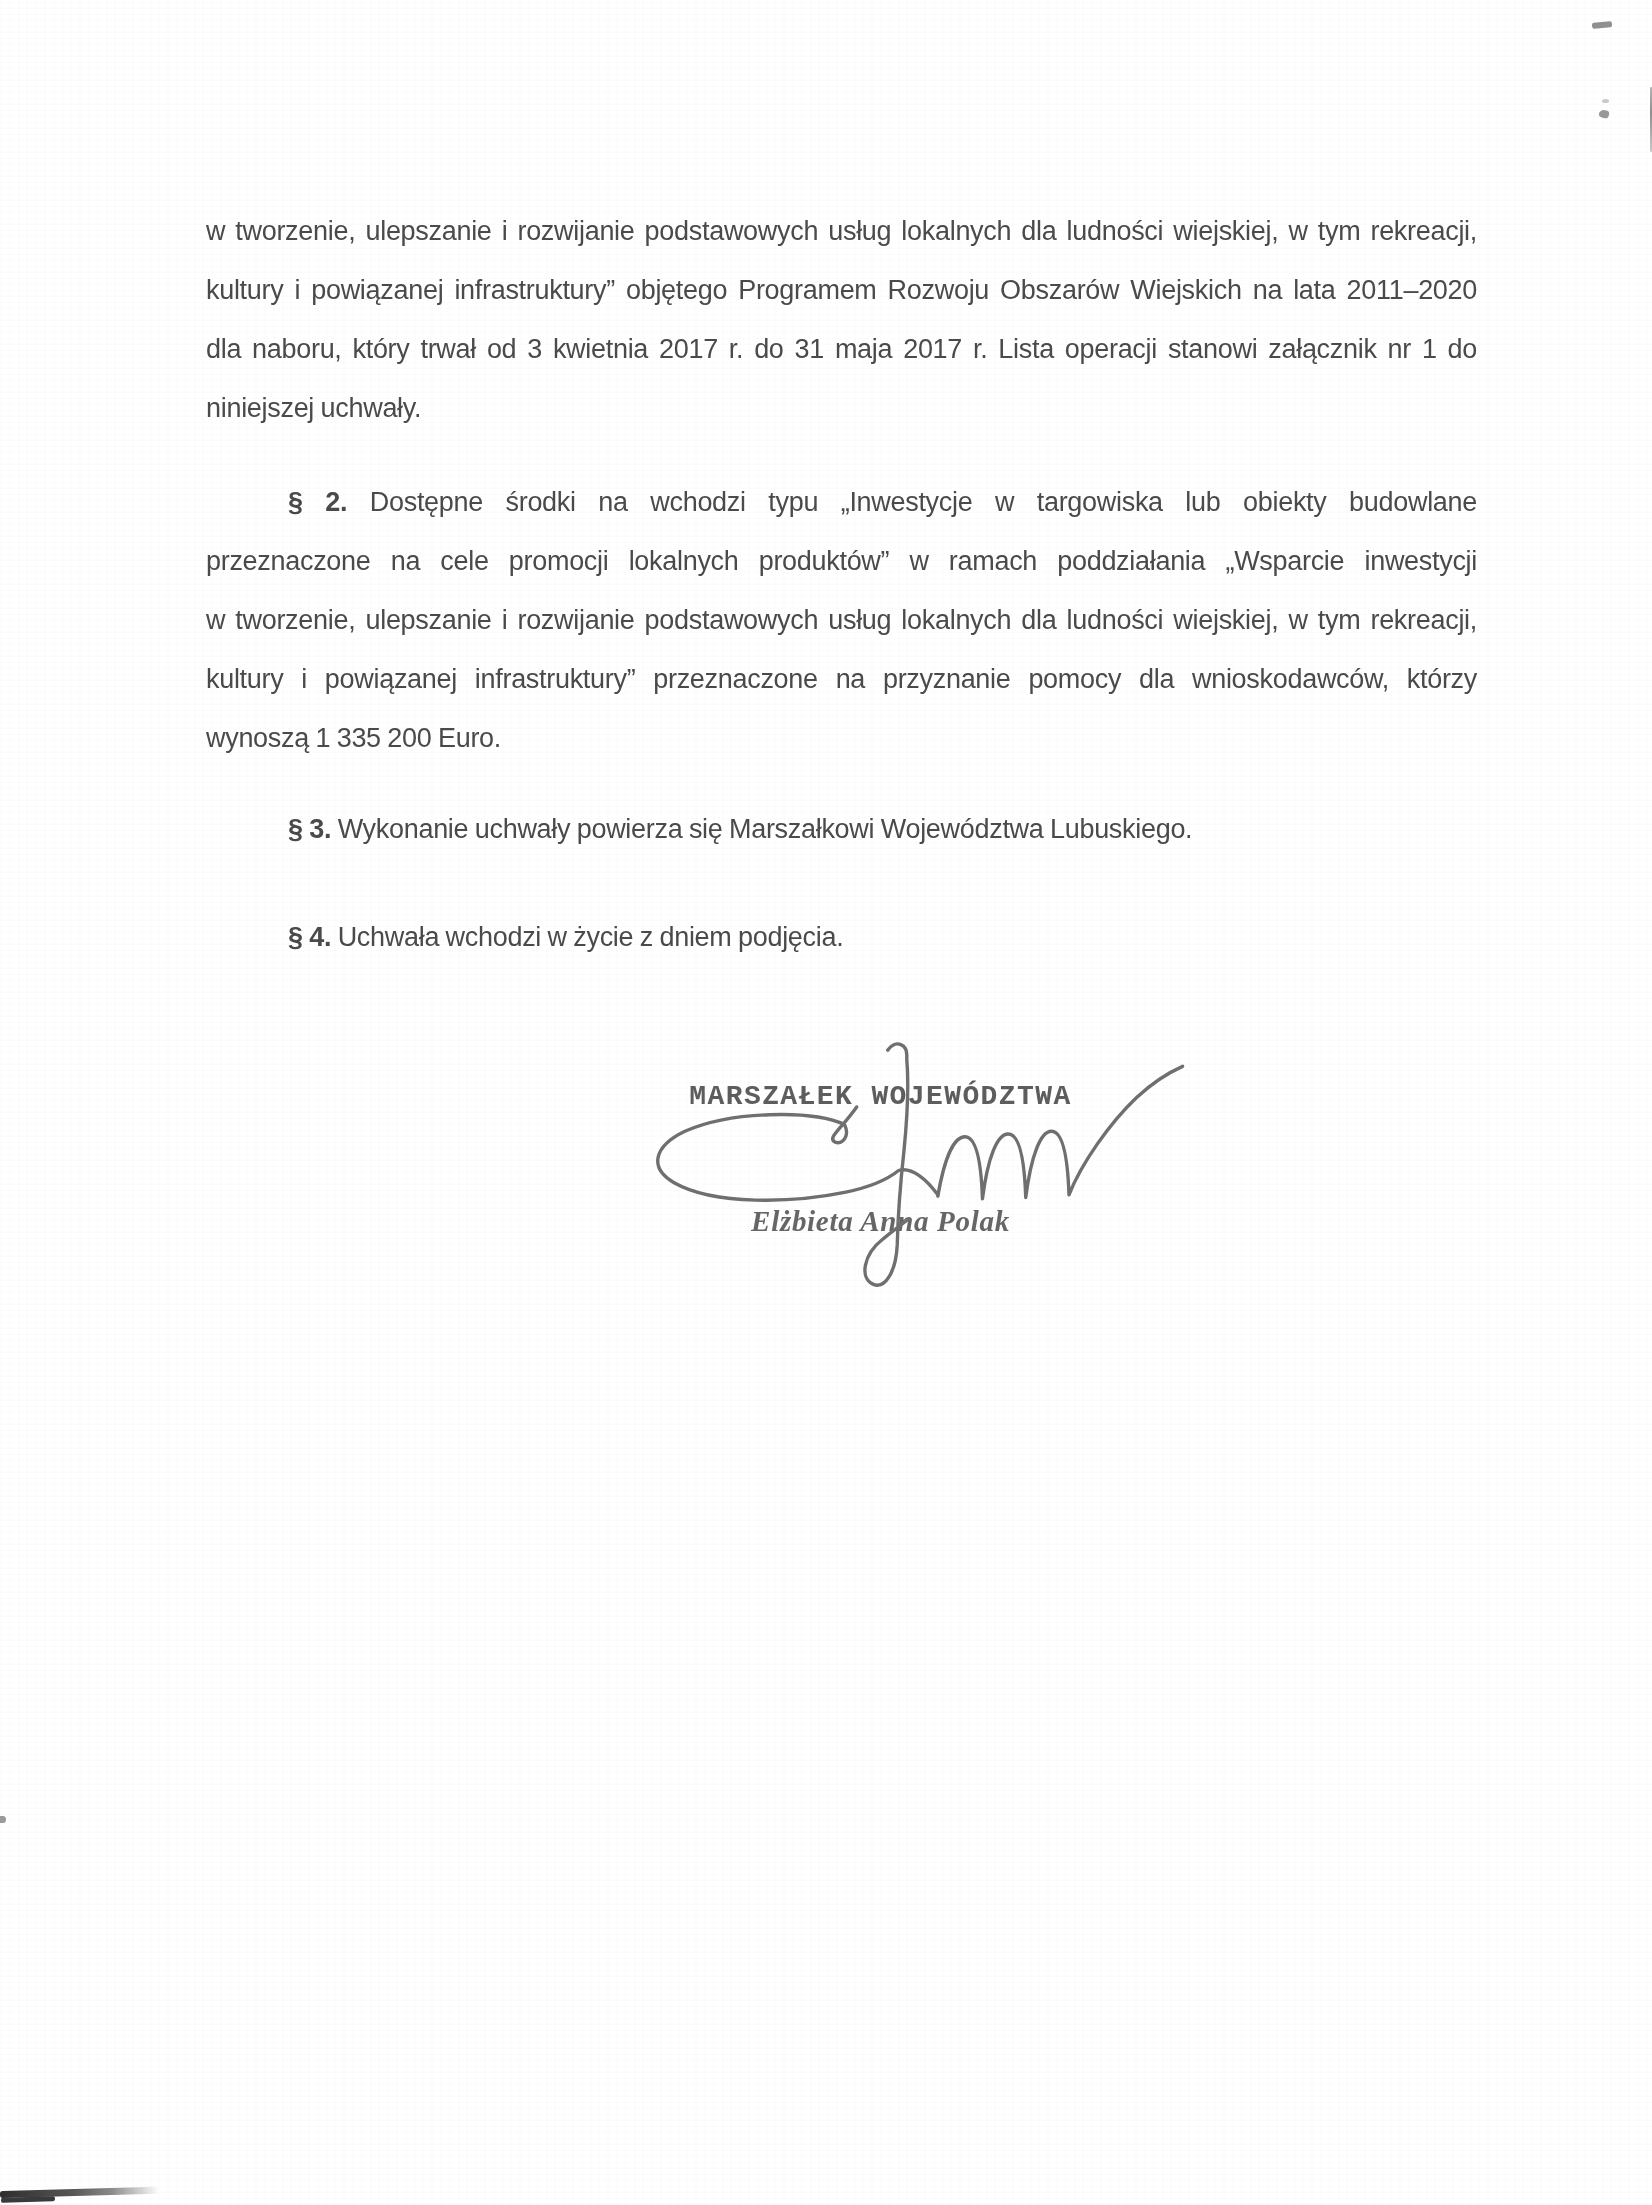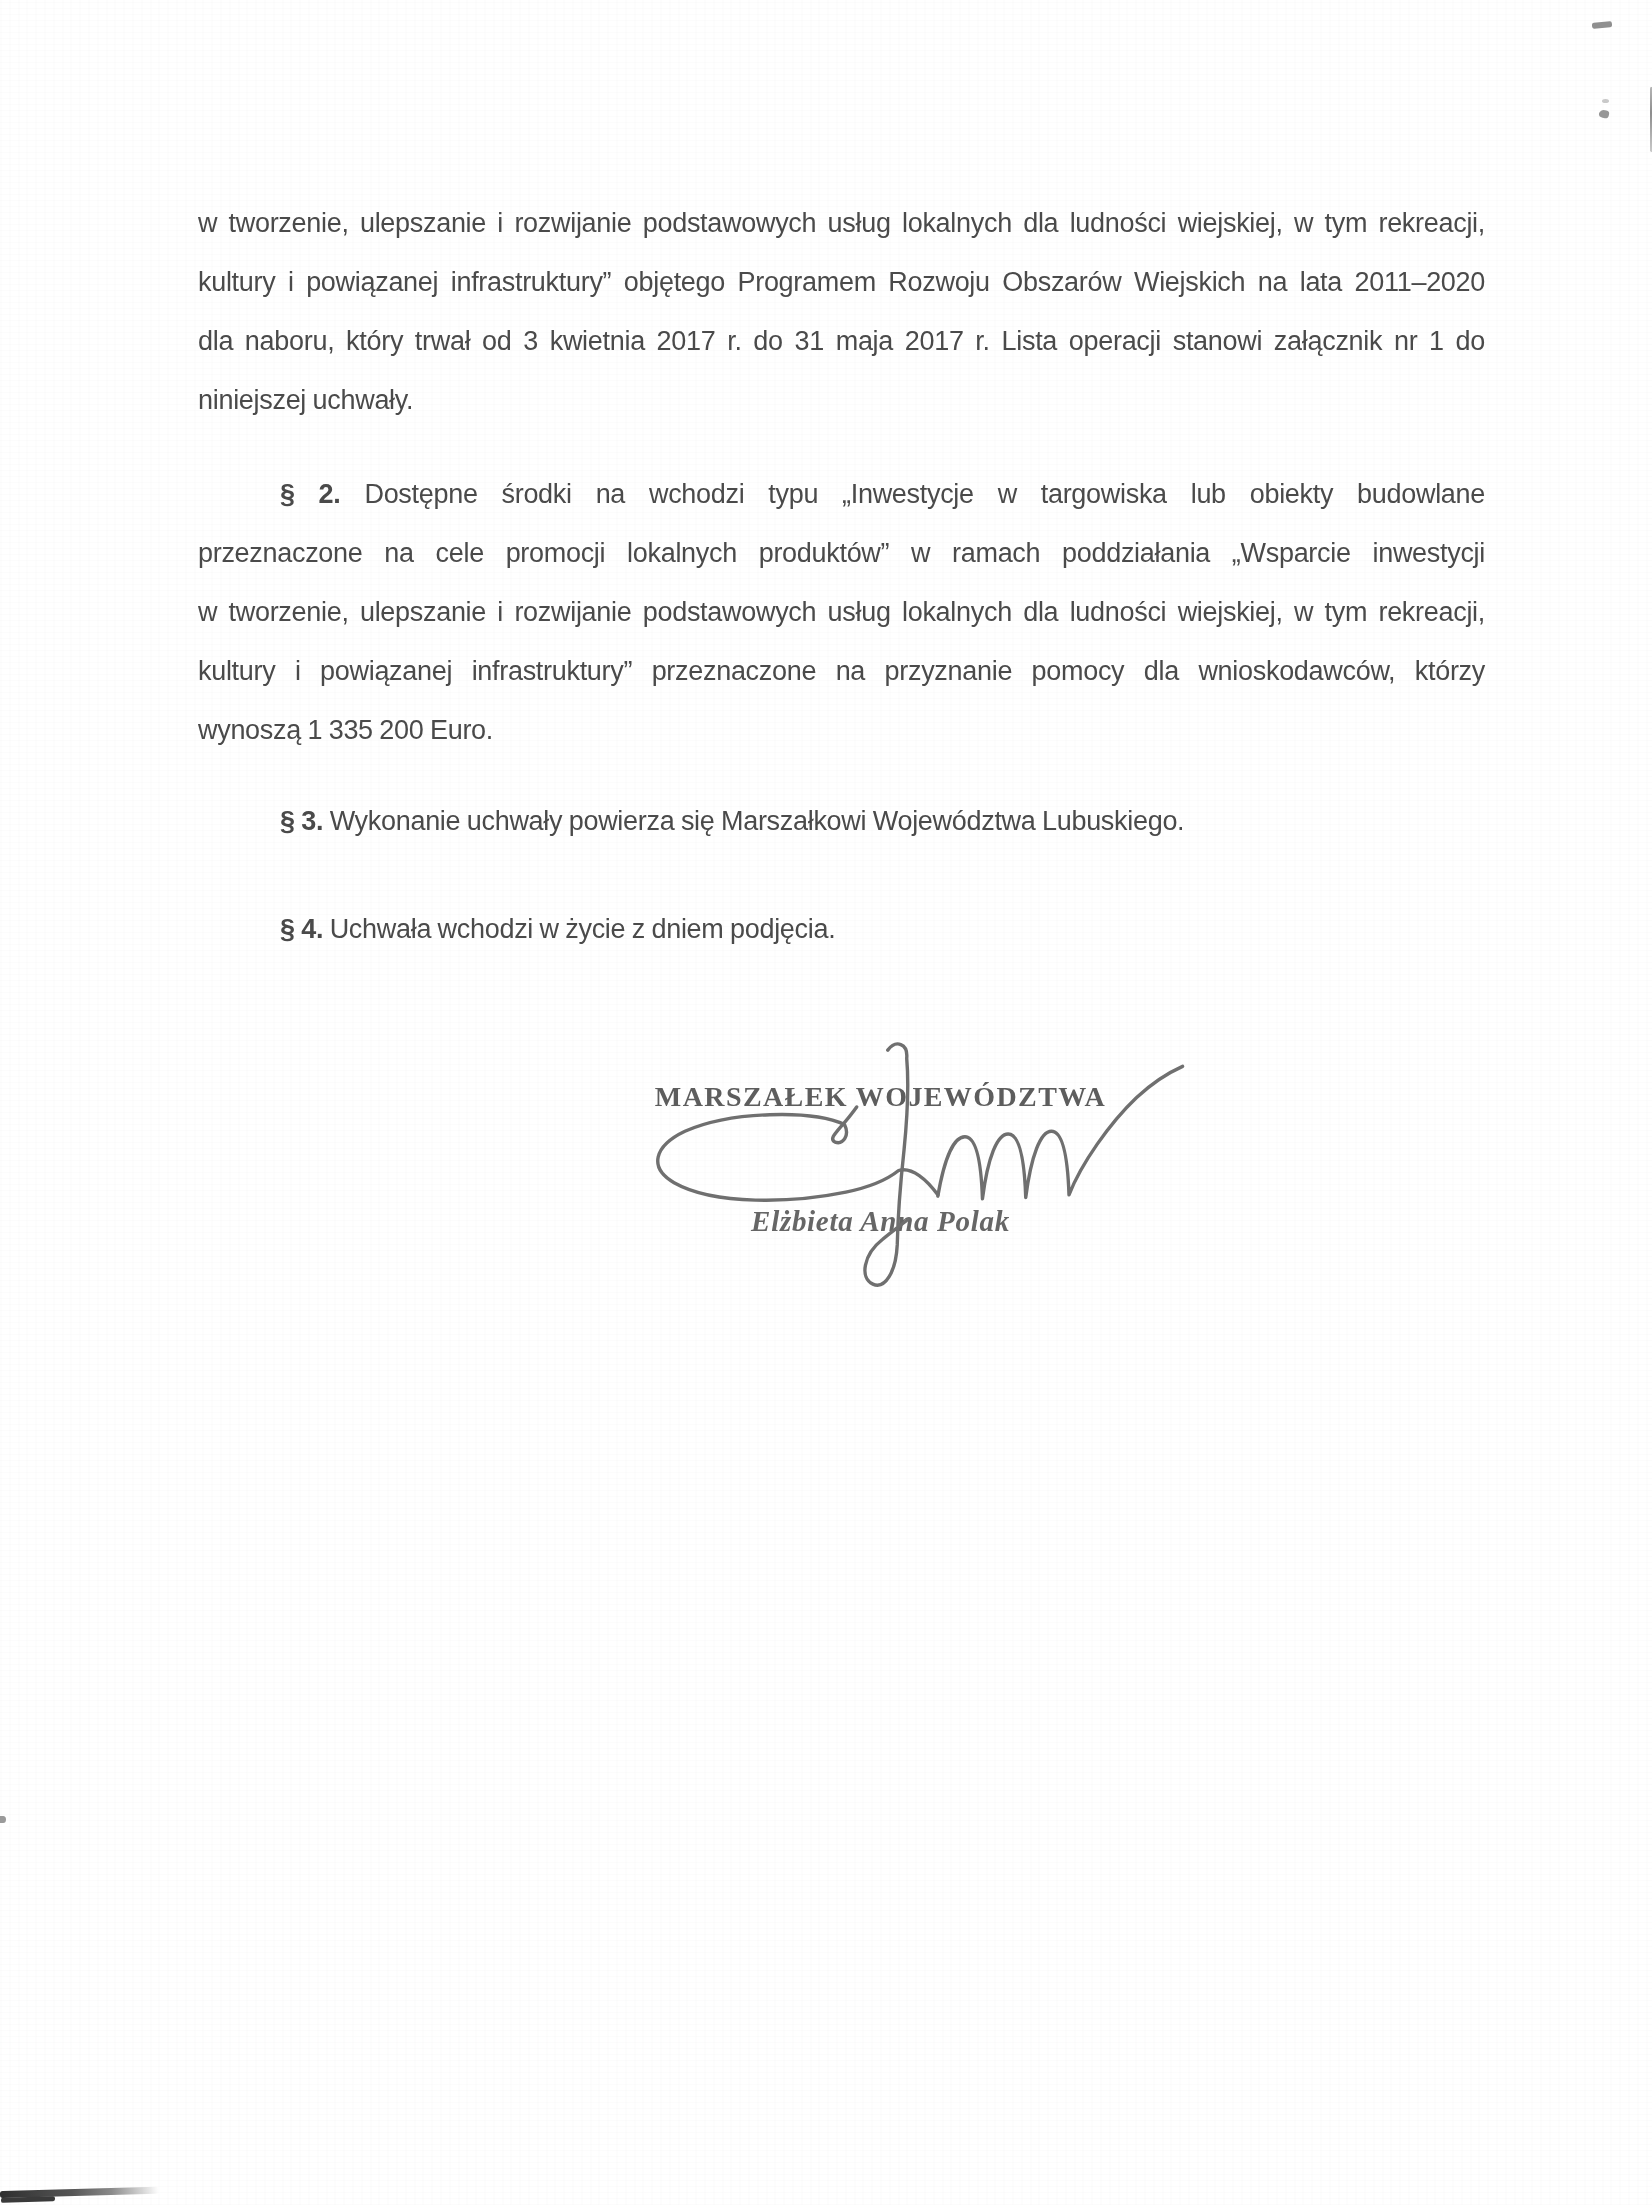--- a/index.html
+++ b/index.html
@@ -20,41 +20,41 @@
     pointer-events:none;
   }
 
   .doc-text{
     position:absolute;left:198px;top:194px;width:1287px;
     font-size:27px;line-height:59px;
     letter-spacing:-0.3px;word-spacing:-0.7px;
     color:var(--ink,#4a4a4a);
     filter:blur(0.3px);
   }
-  .paragraph{margin:0;}
+  .paragraph{margin:8px;}
   .paragraph:nth-child(2){margin-top:35px;}
   .paragraph:nth-child(3){margin-top:32px;}
   .paragraph:nth-child(4){margin-top:49px;}
   .line{
     text-align:justify;
     text-align-last:justify;
     white-space:normal;
   }
   .line.last,.line.single{text-align-last:left;}
   .line.indent{text-indent:82px;}
   .lead{font-weight:700;}
 
   .sig-block{
     position:absolute;left:198px;top:1078px;width:1287px;
     text-align:center;
     filter:blur(0.3px);
   }
   .sig-inner{transform:translateX(39px);}
   .sig-title{
-    font-family:Liberation Serif, serif;
+    font-family:Liberation Mono, monospace;
     font-weight:700;
     font-size:28px;line-height:38px;
     letter-spacing:1.4px;
     color:var(--title-ink,#5d5d5d);
   }
   .sig-name{
     font-family:"Liberation Serif", serif;
     font-style:italic;
     font-weight:700;
     font-size:29px;line-height:38px;

